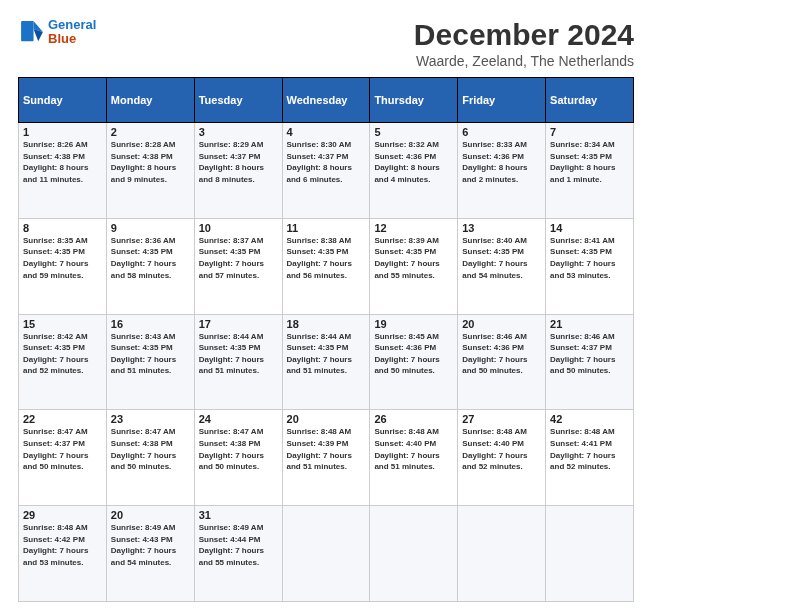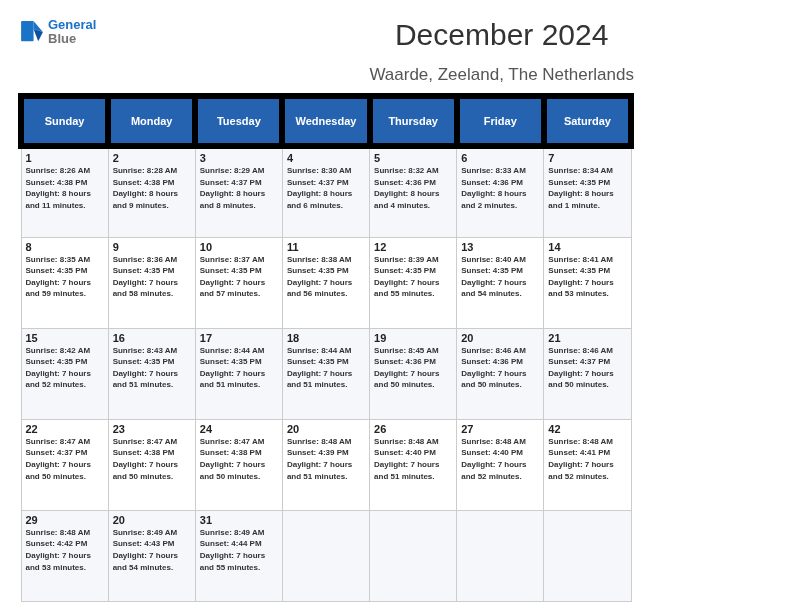--- a/index.html
+++ b/index.html
@@ -39,44 +39,43 @@
     }
     .logo-icon {
       width: 28px;
       height: 28px;
     }
     .title-block {
       text-align: right;
     }
     .main-title {
       font-size: 30px;
-      font-weight: normal;
+      font-weight: bold;
       color: #333;
       line-height: 1.1;
-      text-align: center;
     }
     .subtitle {
-      font-size: 17px;
+      font-size: 14px;
       color: #555;
-      margin-top: 14px;
+      margin-top: 2px;
     }
     .calendar {
       flex: 1;
       border-collapse: collapse;
       width: 100%;
       table-layout: fixed;
     }
     .calendar th {
       background: #2563b0;
       color: #fff;
       font-size: 11px;
       font-weight: bold;
       padding: 16px 4px;
-      text-align: center;
-      border: 6px solid #000000;
+      text-align: left;
+      border: 1px solid #000000;
     }
     .calendar td {
       vertical-align: top;
       border: 1px solid #ccc;
       padding: 3px 4px;
       font-size: 8.5px;
       color: #333;
       background: #fff;
       height: 88px;
     }
@@ -109,21 +108,21 @@
 <div class="page">
   <div class="header">
     <div class="logo">
       <svg class="logo-icon" viewBox="0 0 36 36">
         <polygon points="20,4 32,18 20,14" fill="#1a73c7"></polygon>
         <polygon points="20,14 32,18 26,30" fill="#0d4fa0"></polygon>
         <rect x="4" y="4" width="16" height="26" rx="1" fill="#1a73c7"></rect>
       </svg>
       <div class="logo-text">
         <div><span>General</span></div>
-        <div><span style="color:#737373">Blue</span></div>
+        <div><span style="color:#c2410c">Blue</span></div>
       </div>
     </div>
     <div class="title-block">
       <div class="main-title">December 2024</div>
       <div class="subtitle">Waarde, Zeeland, The Netherlands</div>
     </div>
   </div>
 
   <table class="calendar">
     <thead>

